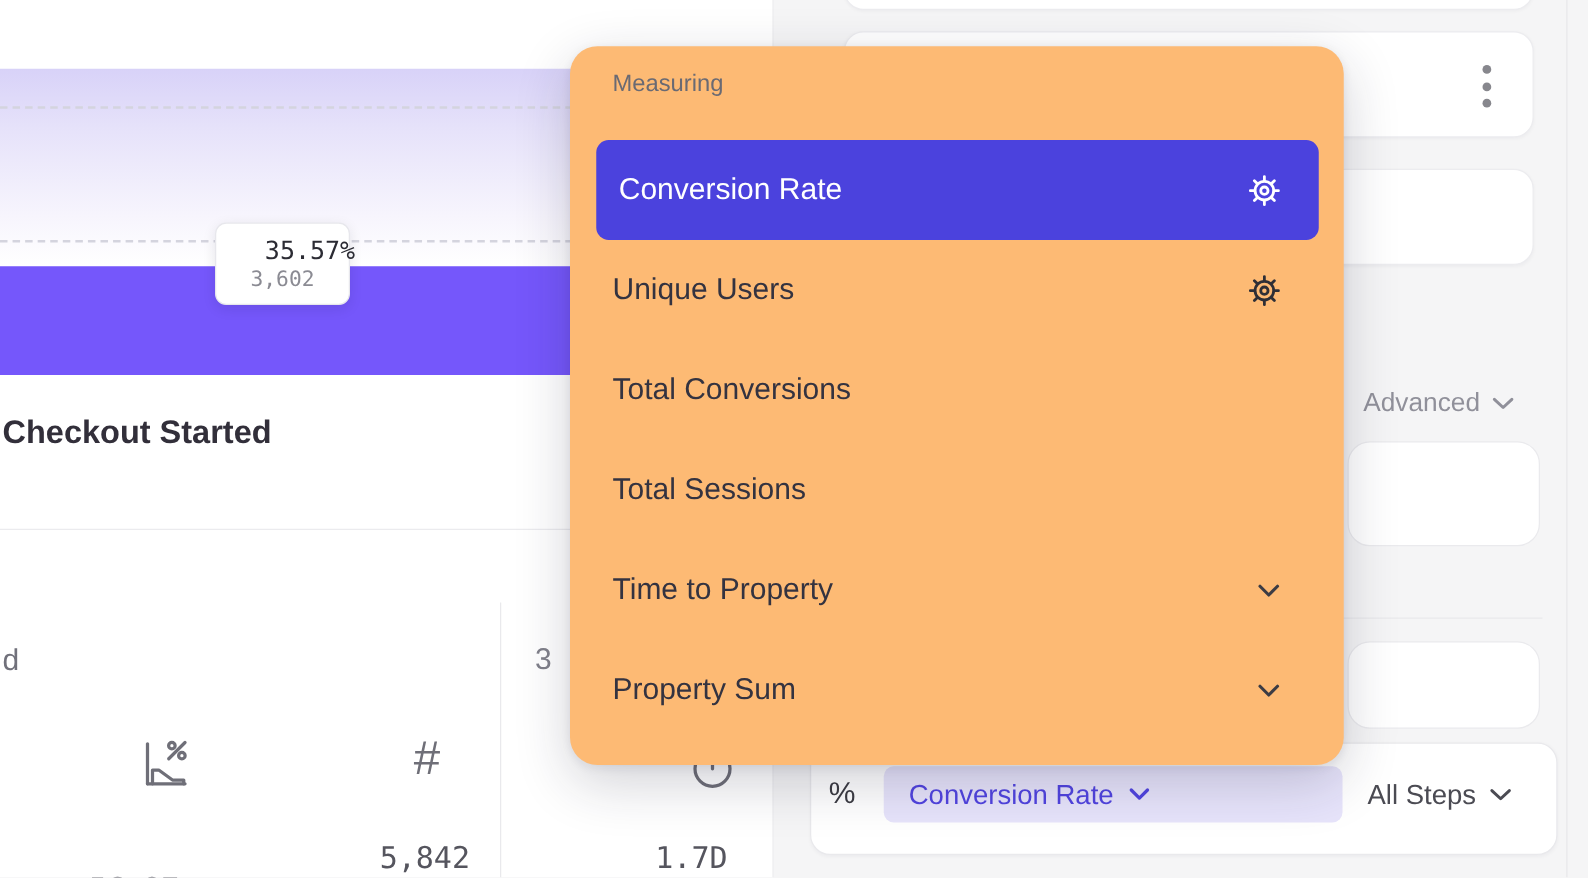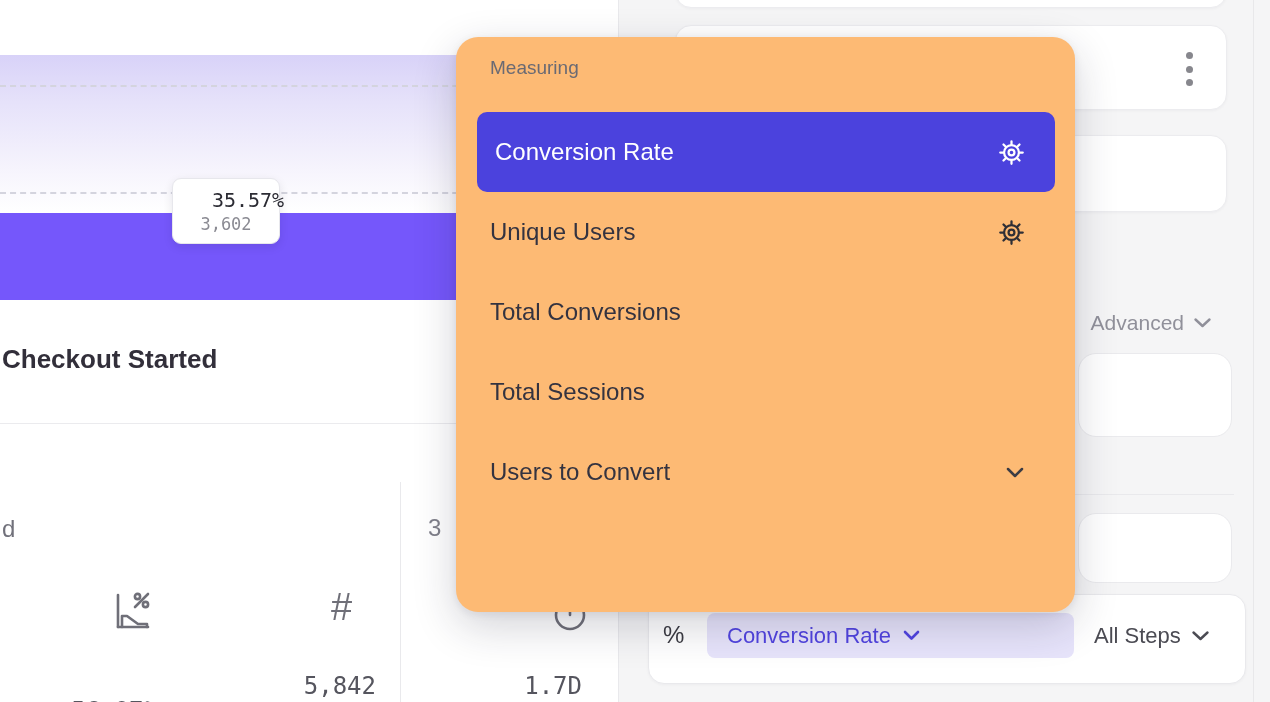--- a/index.html
+++ b/index.html
@@ -16,21 +16,21 @@
   .dashline { left:0; width:619px; height:0; border-top:2px dashed #d4d4de; }
   #dash-1 { top:85px; } #dash-2 { top:192px; }
   #funnel-bar { left:0; top:213px; width:619px; height:87px; background:#7557fb; }
 
   #tooltip { left:172px; top:178px; width:108px; height:66px; background:#ffffff;
       border:1px solid #e7e7ec; border-radius:9px; box-shadow:0 3px 10px rgba(20,20,40,.10);
       display:flex; flex-direction:column; align-items:center; justify-content:center; gap:2px; }
   #tooltip .tt1 { font-family:"DejaVu Sans Mono", monospace; font-size:20px; color:#2b2b33;margin-left:44px; }
   #tooltip .tt2 { font-family:"DejaVu Sans Mono", monospace; font-size:17px; color:#8b8b93; }
 
-  #step-label { left:2px; top:344px; font-size:26px; font-weight:600; color:#322f3a; white-space:nowrap; }
+  #step-label { left:2px; top:330px; font-size:26px; font-weight:600; color:#322f3a; white-space:nowrap; }
   #chart-divider { left:0; top:423px; width:619px; height:1px; background:#ebebee; }
 
   
   #col-divider { left:400px; top:482px; width:1px; height:220px; background:#e9e9ec; }
   #tbl-head-left  { left:2px;  top:515px; font-size:24px; color:#71717b; }
   #tbl-head-right { left:428px; top:514px; font-size:24px; color:#80808a; }
   .metric-icon { color:#6f6f78; }
   #icon-rate  { left:109px; top:589px; }
   #icon-count { left:331px; top:586px; font-size:38px; font-weight:400; color:#6f6f78; }
   #icon-time  { left:546px; top:588px; }
@@ -195,23 +195,31 @@
 
     <div class="menu-item" style="top:235px">
       <span class="mi-label">Total Conversions</span>
     </div>
 
     <div class="menu-item" style="top:315px">
       <span class="mi-label">Total Sessions</span>
     </div>
 
     <div class="menu-item" style="top:395px">
-      <span class="mi-label">Users to Convert</span>
+      <span class="mi-label">Time to Property</span>
       <span class="mi-right chev">
         <svg width="20" height="13" viewBox="0 0 20 13" fill="none" stroke="currentColor" stroke-width="2.5" stroke-linecap="round" stroke-linejoin="round">
             <path d="M3 3 L10 10 L17 3"></path>
           </svg>
       </span>
     </div>
 
+    <div class="menu-item" style="top:475px">
+      <span class="mi-label">Property Sum</span>
+      <span class="mi-right chev">
+        <svg width="20" height="13" viewBox="0 0 20 13" fill="none" stroke="currentColor" stroke-width="2.5" stroke-linecap="round" stroke-linejoin="round">
+            <path d="M3 3 L10 10 L17 3"></path>
+          </svg>
+      </span>
+    </div>
   </div>
 
 </div>
 
 </body></html>

